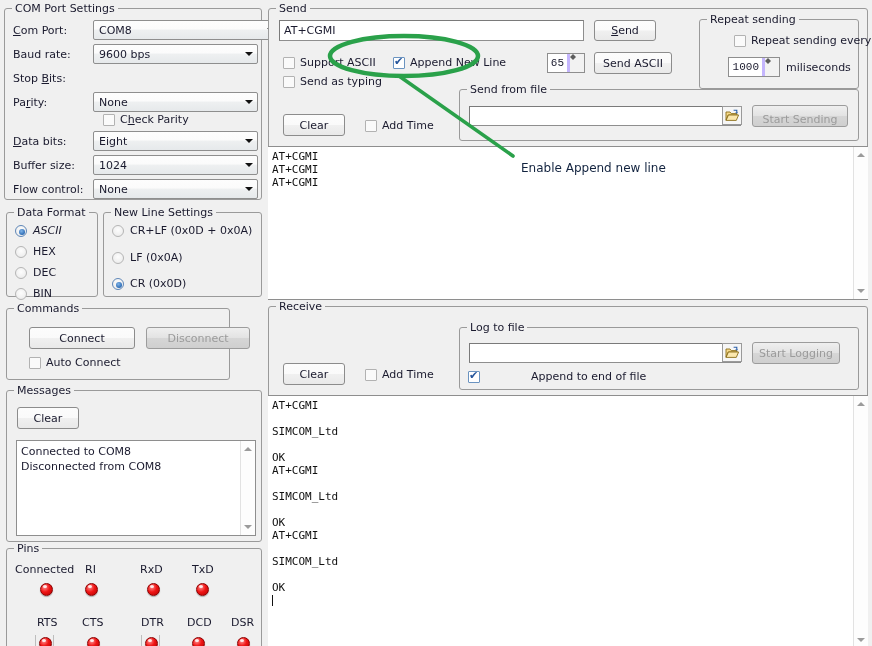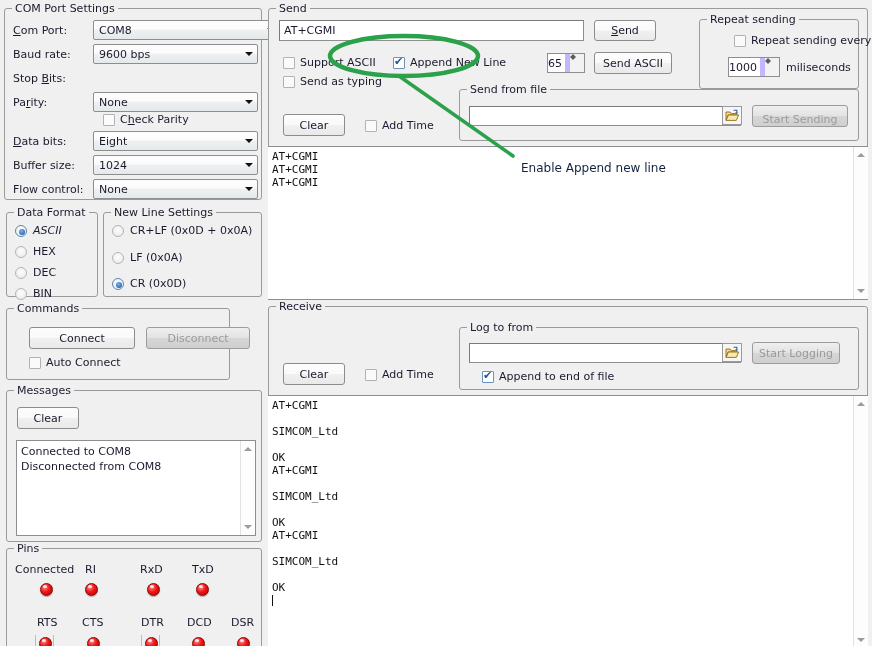--- a/index.html
+++ b/index.html
@@ -97,21 +97,22 @@
 
   
   .spin {
     position: absolute; height: 20px;
     border: 1px solid #8e8e8e; background: #fff;
     display: flex; align-items: stretch;
   }
   .spin .sv {
     flex: 1; display: flex; align-items: center; justify-content: flex-end;
     padding-right: 3px; font-size: 11px; color: #1a1a2e;
-    border-right: 5px solid #c4b5fd;
+    border-right: 3px solid #c4b5fd;
+    font-family: Liberation Mono, monospace;
   }
   .spin .sbtns { width: 14px; display: flex; flex-direction: column; background: #f2f2f2; }
   .spin .sbtns i { display: block; width: 0; height: 0;
     border-left: 3px solid transparent; border-right: 3px solid transparent; }
   .spin .sbtns .up i { border-bottom: 3px solid #5d5d5d; }
   .spin .sbtns .dn i { border-top: 3px solid #5d5d5d; }
 
   
   .ta {
     position: absolute; background: #fff;
@@ -439,36 +440,36 @@
 
     <div class="btn" style="left:14px; top:56px; width:62px; height:22px;">
       <span>Clear</span>
     </div>
     <div class="cb" style="left:96px; top:61px;">
       <span class="box"></span>
       <span class="cl">Add Time</span>
     </div>
 
     <div class="gb" style="left:190px; top:20px; width:400px; height:63px;">
-      <span class="gb-title">Log to from</span>
+      <span class="gb-title">Log to file</span>
       <div class="tinput sunk" style="left:9px; top:15px; width:272px; height:20px;">
         <span></span>
       </div>
       <div class="folderbtn" style="left:262px; top:15px;">
         <svg width="15" height="13" viewBox="0 0 15 13">
           <path d="M1 3h4l1.3 1.6H12V6H3.2L1 11.2z" fill="#f6d98a" stroke="#8a6d19" stroke-width="0.9"></path>
           <path d="M3.4 6h10.2l-2.3 5.4H1.1z" fill="#fbe8ae" stroke="#8a6d19" stroke-width="0.9"></path>
           <path d="M8.6 1.2h3.2v2.2" fill="none" stroke="#2b5fa8" stroke-width="1.1"></path>
           <path d="M13.1 3.2l-1.5 1.6-1.4-1.6z" fill="#2b5fa8"></path>
         </svg>
       </div>
       <div class="btn disabled" style="left:292px; top:14px; width:88px; height:22px;">
         <span>Start Logging</span>
       </div>
-      <div class="cb on" style="left:22px; top:42px;">
+      <div class="cb on" style="left:8px; top:42px;gap:46px;">
         <span class="box"></span>
         <span class="cl">Append to end of file</span>
       </div>
     </div>
 
     <div class="ta" style="left:-1px; top:88px; width:600px; height:253px; border-left:none; border-right:none; border-bottom:none;">
       <div class="content"><span>AT+CGMI
 
 SIMCOM_Ltd
 

